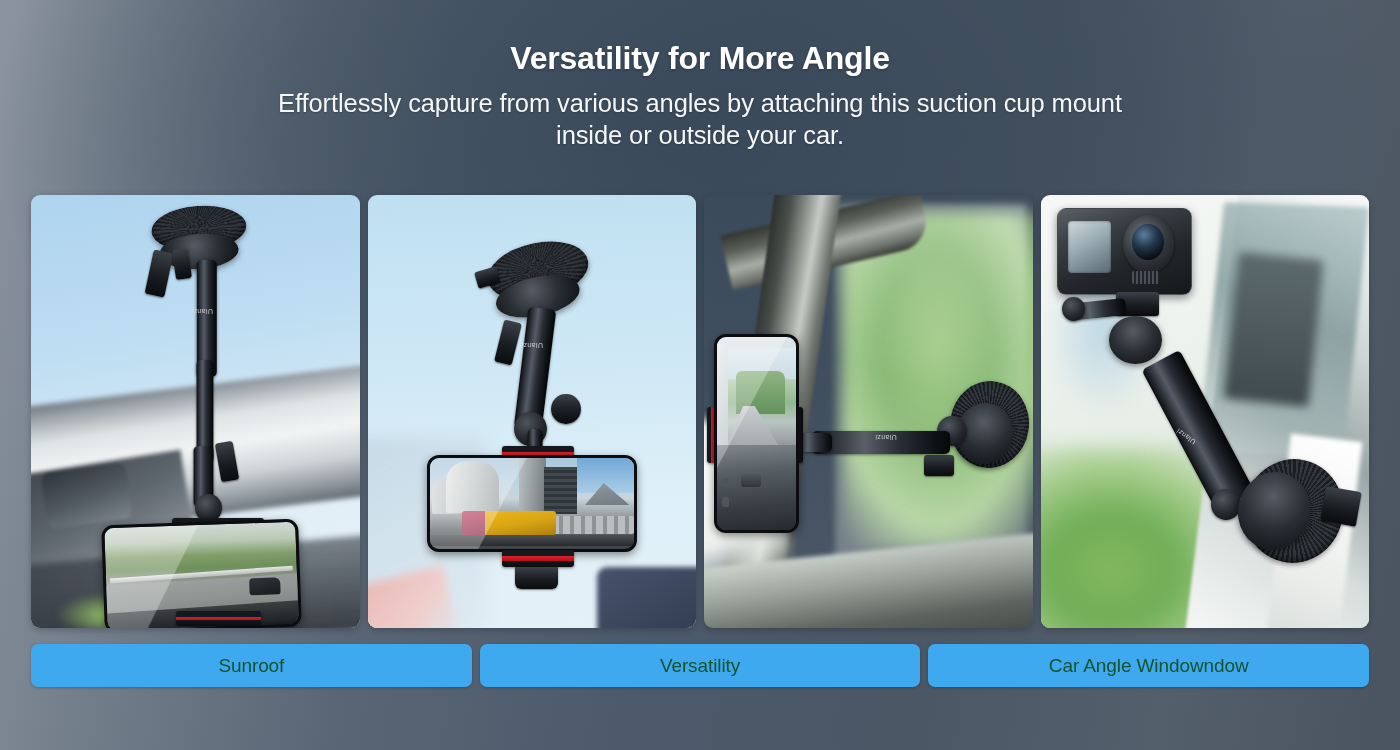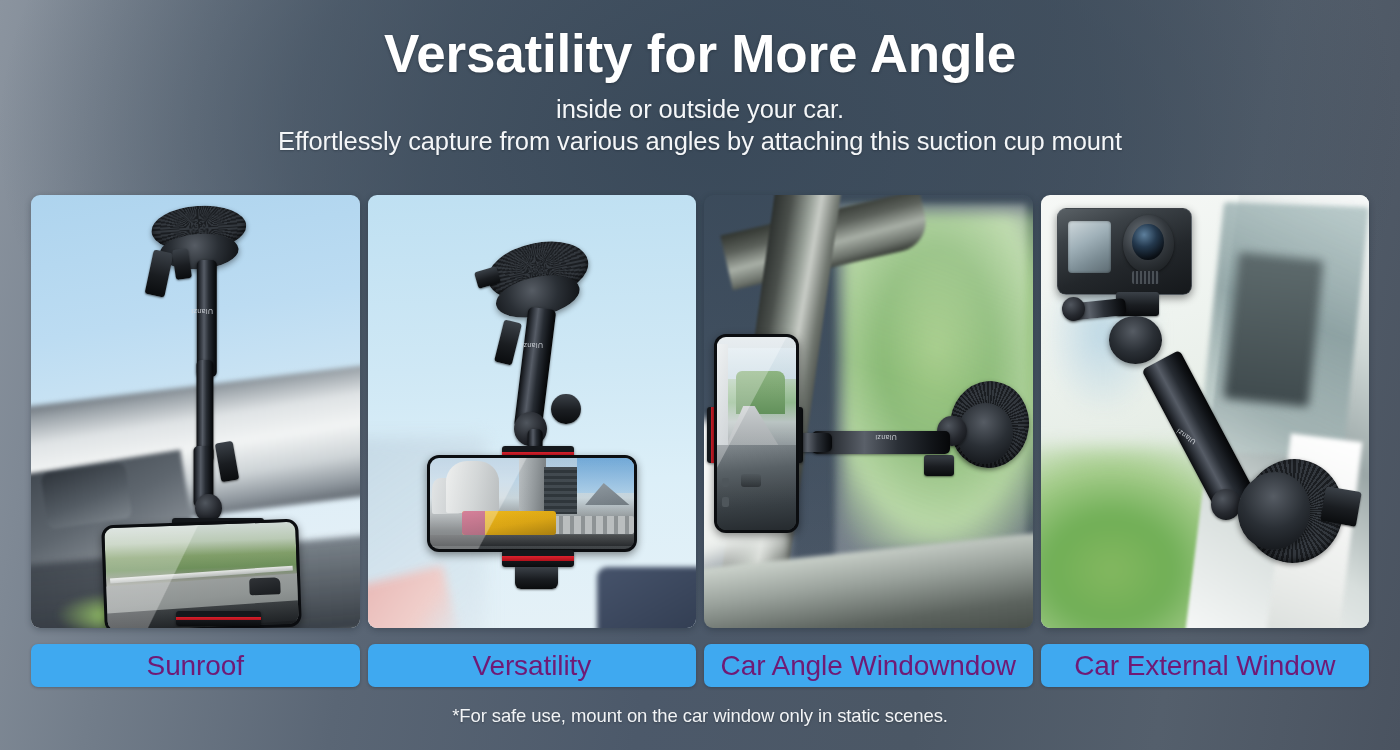--- a/index.html
+++ b/index.html
@@ -16,22 +16,22 @@
     background:
       radial-gradient(ellipse 900px 620px at 50% 18%, rgba(56,72,88,0.92) 0%, rgba(56,72,88,0.55) 45%, rgba(56,72,88,0.0) 78%),
       linear-gradient(100deg, #8b949f 0%, #727d8a 14%, #5a6675 30%, #4c596a 50%, #4b5765 68%, #545f6c 84%, #4a5360 100%);
     overflow:hidden;
   }
 
   
   #header { position:absolute; top:0; left:0; width:1400px; text-align:center; }
 
   #title {
-    margin-top:27px;
-    font-size:53px;
+    margin-top:42px;
+    font-size:32px;
     font-weight:bold;
     color:#ffffff;
     letter-spacing:-0.2px;
     line-height:1.0;
     text-shadow:0 1px 3px rgba(20,28,38,0.45);
   }
 
   #subtitle {
     margin-top:13px;
     font-size:25.5px;
@@ -407,22 +407,22 @@
     position:absolute;
     top:644px; left:31px;
     width:1338px; height:43px;
     display:flex;
     gap:8px;
   }
   .caption {
     flex:1 1 0;
     border-radius:7px;
     background:#3fa9f0;
-    color:#701a75;
-    font-size:28px;
+    color:#14532d;
+    font-size:19px;
     letter-spacing:-0.1px;
     display:flex;
     align-items:center;
     justify-content:center;
     white-space:nowrap;
     box-shadow:0 1px 3px rgba(18,26,36,0.28);
   }
 
   #footnote {
     position:absolute;
@@ -436,22 +436,22 @@
   }
 </style>
 </head>
 <body>
 
 <div id="banner">
 
   <div id="header">
     <div id="title">Versatility for More Angle</div>
     <div id="subtitle">
+      <div>Effortlessly capture from various angles by attaching this suction cup mount</div>
       <div>inside or outside your car.</div>
-      <div>Effortlessly capture from various angles by attaching this suction cup mount</div>
     </div>
   </div>
 
   <div id="panels">
 
     <div class="panel">
       <div class="scene">
         <div class="p1-bg"></div>
         <div class="p1-roof"></div>
         <div class="p1-pillar"></div>
@@ -602,18 +602,16 @@
         <div class="hw knob" style="left:86%; top:68%; width:11%; height:8%; transform:rotate(10deg);"></div>
       </div>
     </div>
 
   </div>
 
   <div id="captions">
     <div class="caption">Sunroof</div>
     <div class="caption">Versatility</div>
     <div class="caption">Car Angle Windowndow</div>
-    <div class="caption">Car External Window</div>
   </div>
 
-  <div id="footnote">*For safe use, mount on the car window only in static scenes.</div>
 
 </div>
 
 </body></html>

